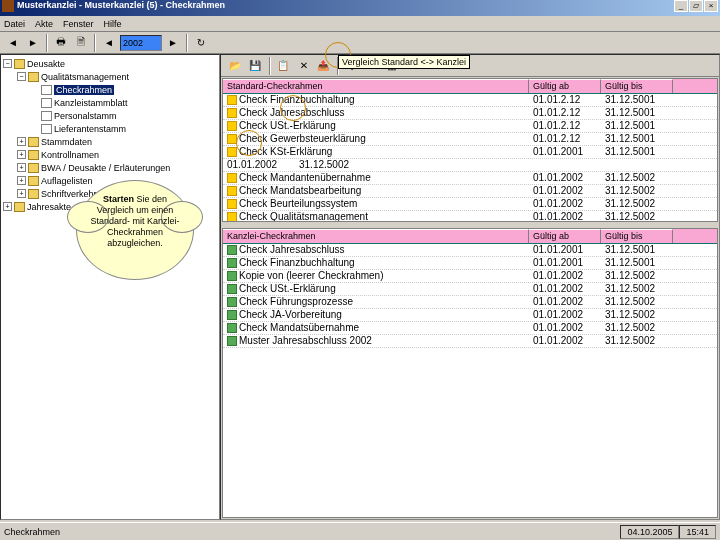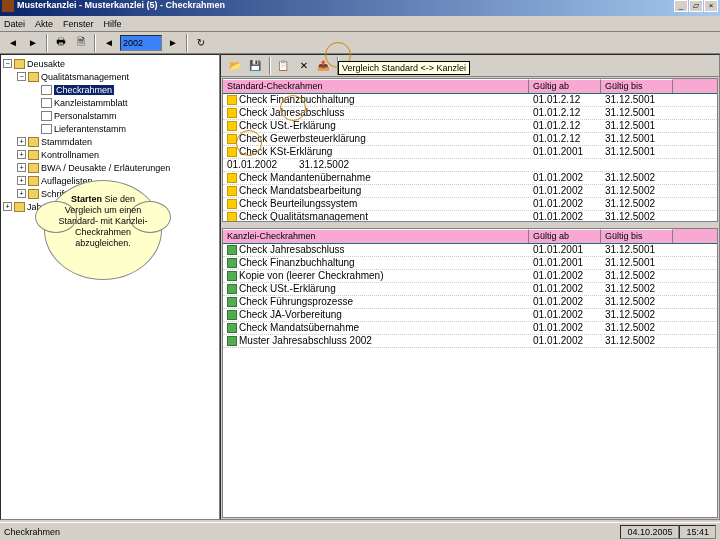--- a/index.html
+++ b/index.html
@@ -33,31 +33,31 @@
 .listrow{display:flex;height:13px;border-bottom:1px dotted #ccc}
 .listrow div{padding:0 4px;font-size:10px;overflow:hidden;white-space:nowrap}
 .listrow .bullet{width:10px;height:10px;display:inline-block;margin-right:2px;vertical-align:middle}
 .bullet.y{background:#ffcc00;border:1px solid #cc9900}
 .bullet.g{background:#55aa55;border:1px solid #337733}
 .panel1{height:144px;overflow:auto}
 .panel2{flex:1;overflow:auto;margin-top:5px}
 .statusbar{height:18px;background:#d4d0c8;border-top:1px solid #fff;display:flex;align-items:center;padding:0 4px;position:absolute;bottom:0;left:0;right:0}
 .statusbar .sleft{flex:1}
 .statusbar .sbox{border:1px inset #808080;padding:1px 6px;margin-left:0}
-.callout{position:absolute;left:44px;top:180px;width:118px;height:100px}
+.callout{position:absolute;left:76px;top:180px;width:118px;height:100px}
 .cloud{position:absolute;inset:0;background:#ffffcc;border:1px solid #888;border-radius:50%}
 .cloud::before,.cloud::after{content:"";position:absolute;background:#ffffcc;border:1px solid #888;border-radius:50%}
 .cloud::before{width:40px;height:30px;left:-10px;top:20px}
 .cloud::after{width:40px;height:30px;right:-10px;top:20px}
 .calltext{position:relative;z-index:2;padding:14px 12px;text-align:center;font-size:9px;line-height:11px}
 .circle{position:absolute;border:1px solid #cc8800;border-radius:50%;background:transparent}
 .circ1{left:325px;top:42px;width:26px;height:26px}
 .circ2{left:280px;top:95px;width:26px;height:26px}
 .circ3{left:236px;top:130px;width:26px;height:26px}
-.tooltip{position:absolute;left:338px;top:61px;background:#ffffe1;border:1px solid #000;padding:1px 3px;font-size:9px}
+.tooltip{position:absolute;left:338px;top:55px;background:#ffffe1;border:1px solid #000;padding:1px 3px;font-size:9px}
 </style>
 </head>
 <body>
 
 <div class="titlebar">
   <div class="appicon"></div>
   <div class="title">Musterkanzlei - Musterkanzlei (5) - Checkrahmen</div>
   <div class="winbtns">
     <div class="winbtn">_</div>
     <div class="winbtn">▱</div>

